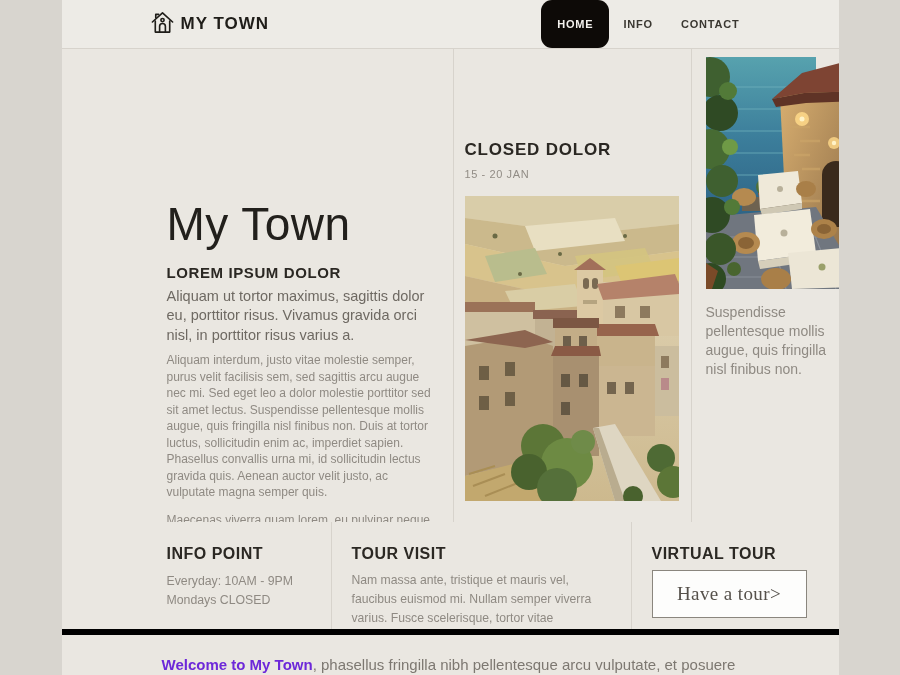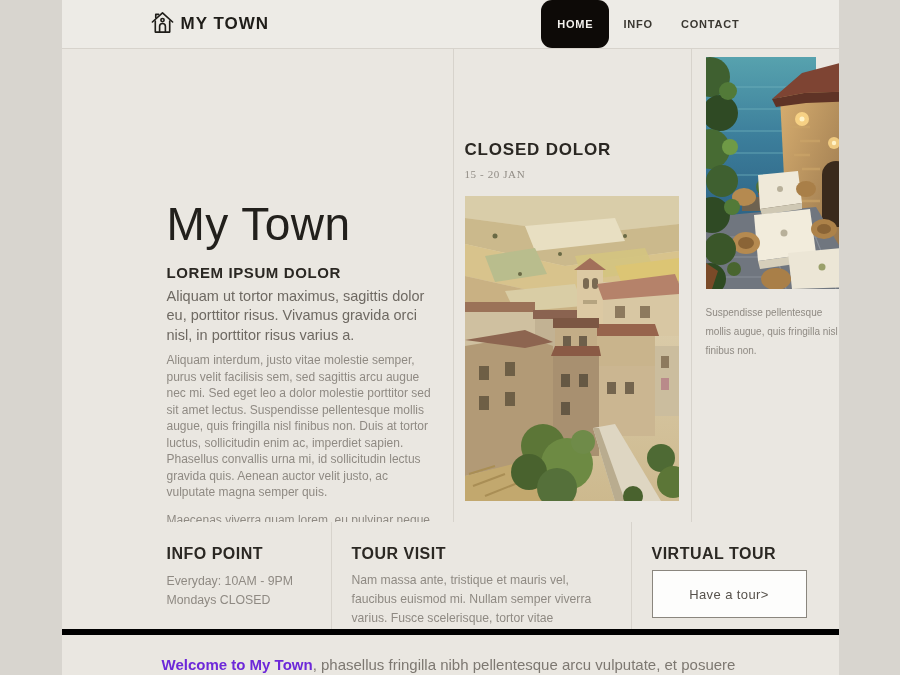--- a/index.html
+++ b/index.html
@@ -58,24 +58,24 @@
   }
   .col-right { padding:8px 0 0 14px; }
 
   .hero-title { font-size:46px; font-weight:400; line-height:1.12; color:#22201c; letter-spacing:0.5px; }
   .hero-subtitle { margin-top:13px; font-size:15px; font-weight:700; letter-spacing:0.6px; color:#2b2823; }
   .hero-lead { margin-top:6px; font-size:14.5px; line-height:19.5px; color:#6e6962; }
   .hero-body { margin-top:7px; font-size:12px; line-height:16.5px; color:#8f8a83; }
   .hero-footnote { margin-top:11px; font-size:12px; line-height:16px; color:#8f8a83; }
 
   .event-title { font-size:17px; font-weight:600; letter-spacing:0.8px; color:#2b2823; }
-  .event-dates { margin-top:8px; font-size:11px; letter-spacing:0.6px; color:#918c85;font-family:Liberation Serif, serif; }
+  .event-dates { margin-top:8px; font-size:11px; letter-spacing:0.6px; color:#918c85; }
   .photo-town { margin-top:16px; width:214px; height:305px; }
   .photo-terrace { width:149px; height:232px; }
-  .aside-caption { margin-top:14px; width:140px; font-size:10px; line-height:19px; color:#8f8a83; }
+  .aside-caption { margin-top:14px; width:140px; font-size:14px; line-height:19px; color:#8f8a83; }
   .photo-town svg, .photo-terrace svg { display:block; }
 
   
   .strip {
     display:grid;
     grid-template-columns:270px 300px 330px;
     height:113px;
     border-bottom:6px solid #000000;
   }
   .strip-cell { overflow:hidden; padding-top:23px; }
@@ -84,22 +84,22 @@
   .strip-c { padding-left:20px; }
   .strip-title { font-size:16px; font-weight:600; letter-spacing:0.5px; color:#2b2823; }
   .strip-line { font-size:12.3px; line-height:19px; color:#8f8a83; }
   .strip-lines { margin-top:9px; }
   .strip-text { margin-top:8px; font-size:12.2px; line-height:19px; color:#8f8a83; }
   .tour-button {
     margin-top:7px;
     width:155px; height:48px;
     background:#fdfdfc;
     border:1px solid #8a867e;
-    font-family:Liberation Sans, sans-serif;
-    font-size:13px; letter-spacing:0.4px; color:#56514b;
+    font-family:Liberation Serif, serif;
+    font-size:19px; letter-spacing:0.4px; color:#56514b;
     cursor:pointer;
     display:flex; align-items:center; justify-content:center;
   }
   
   .footer { padding:20px 90px 0 100px; font-size:15px; line-height:20px; color:#7d7871; }
   .footer b { color:#6d28d9; font-weight:700; }
 </style>
 </head>
 <body>
 

